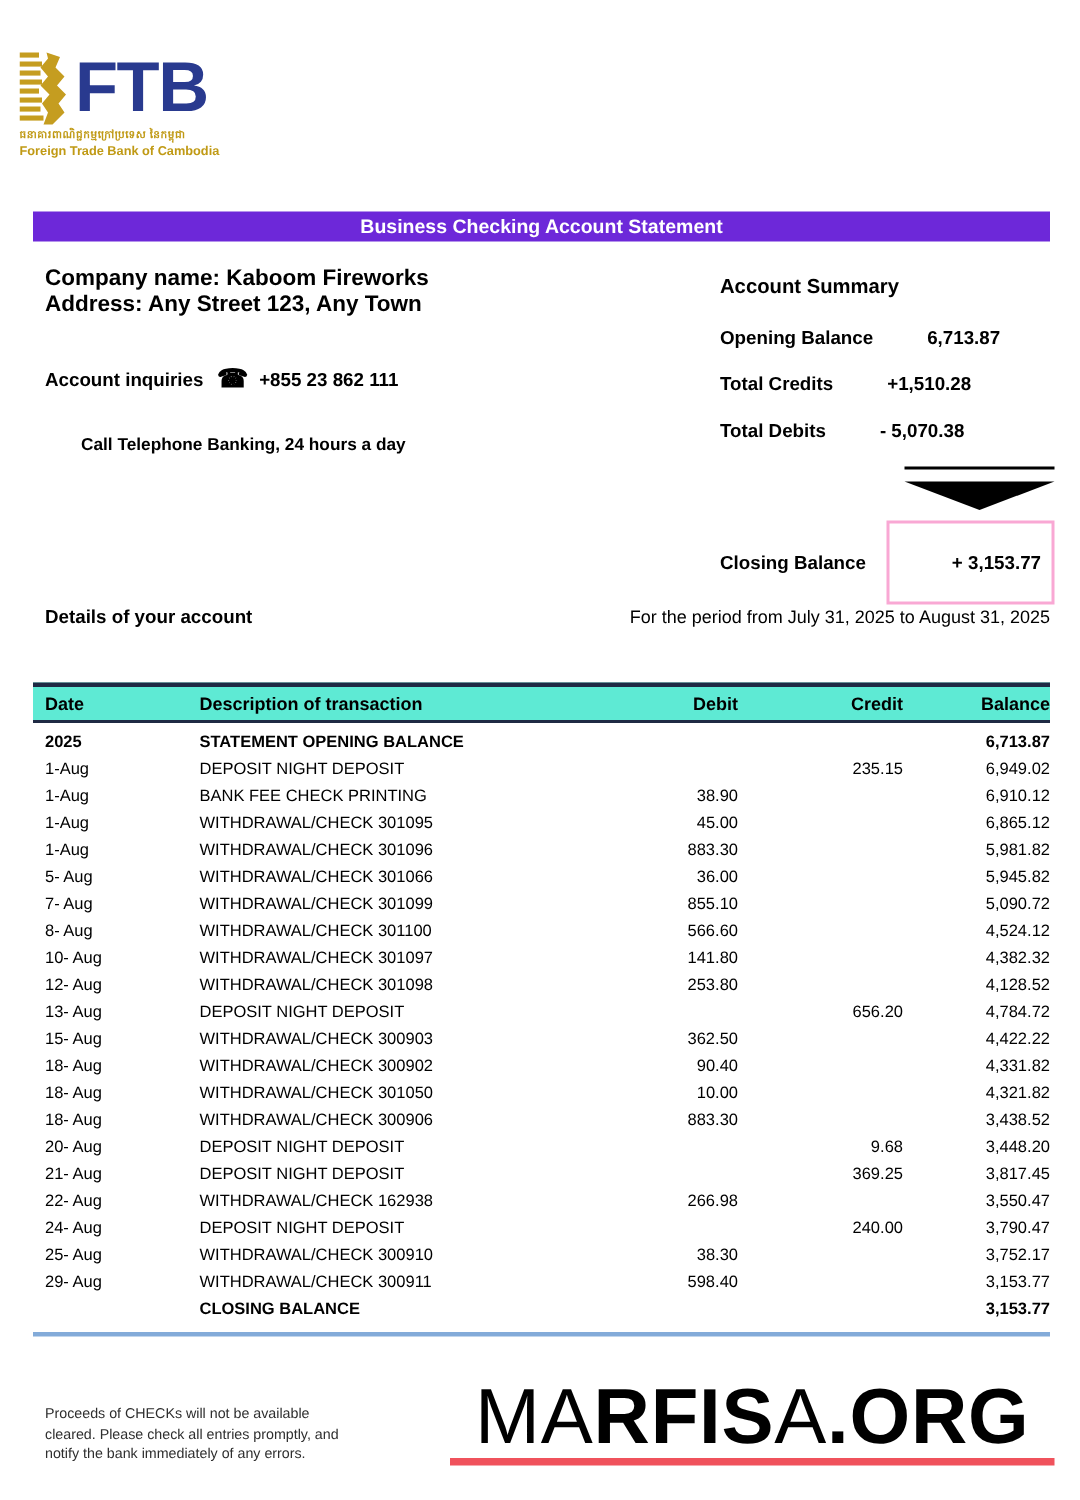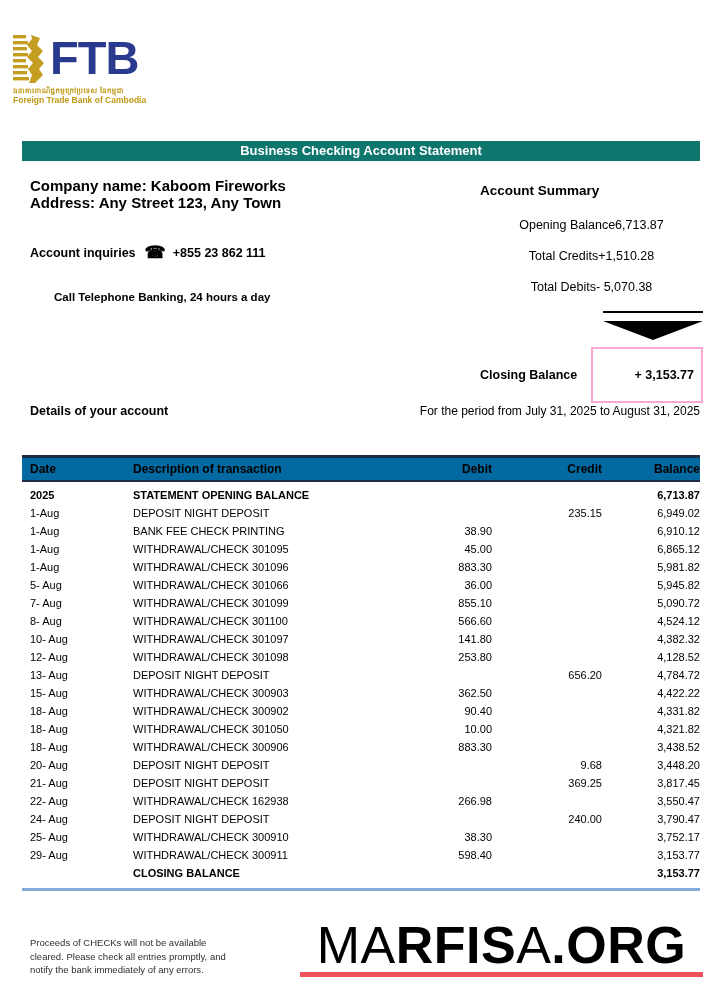--- a/index.html
+++ b/index.html
@@ -9,49 +9,49 @@
 
   
   .logo-block { position:absolute; left:13px; top:34px; }
   .logo-row { display:flex; align-items:flex-start; }
   .logo-emblem { width:34px; height:50px; margin-right:3px; }
   .brand { font-size:47px; line-height:48px; font-weight:800; letter-spacing:-1px; color:#293a8f; }
   .khmer-line { font-size:7px; line-height:9px; color:#c09a15; font-weight:bold; letter-spacing:0.4px; white-space:nowrap; margin-top:2px; }
   .tagline { font-size:8.5px; line-height:10px; color:#c09a15; font-weight:bold; white-space:nowrap; }
 
   
-  .title-bar { position:absolute; left:22px; top:141px; width:678px; height:20px; background:#0f766e;
+  .title-bar { position:absolute; left:22px; top:141px; width:678px; height:20px; background:#6d28d9;
                color:#fff; font-size:13px; font-weight:bold; text-align:center; line-height:20px; }
 
   
   .company-block { position:absolute; left:30px; top:177px; font-size:15px; font-weight:bold; line-height:17px; }
   .inquiries { position:absolute; left:30px; top:246px; font-size:12.5px; font-weight:bold; display:flex; align-items:center; }
   .phone-icon { font-size:17px; margin:0 7px 0 9px; line-height:14px; }
   .telebank { position:absolute; left:30px; top:291px; font-size:11.5px; font-weight:bold;margin-left:24px; }
 
   
   .summary { position:absolute; left:480px; top:183px; width:223px; }
   .summary-title { font-size:13.5px; font-weight:bold; margin-bottom:20px; }
-  .summary-row { display:flex; justify-content:center; font-size:12.5px; font-weight:normal; margin-bottom:16px; line-height:15px; }
+  .summary-row { display:flex; justify-content:flex-start; font-size:12.5px; font-weight:bold; margin-bottom:16px; line-height:15px;gap:36px; }
   .sum-rule { width:100px; height:2px; background:#000; margin:1px 0 0 auto; }
   .sum-triangle { width:0; height:0; border-left:50px solid transparent; border-right:50px solid transparent;
                   border-top:19px solid #000; margin:8px 0 0 auto; }
   .closing-row { display:flex; justify-content:space-between; align-items:center; margin-top:7px; }
   .closing-label { font-size:12.5px; font-weight:bold; }
   .closing-box { border:2px solid #f9a8d4; width:112px; padding:19px 7px; text-align:right; font-size:12.5px; font-weight:bold; }
 
   
   .details-row { position:absolute; left:30px; top:404px; width:670px; display:flex; justify-content:space-between; }
   .details-heading { font-size:12.5px; font-weight:bold; }
   .period { font-size:12px; }
 
   
   .txn-table { position:absolute; left:22px; top:455px; width:678px; }
   .t-head { display:grid; grid-template-columns:103px 249px 110px 110px 98px; padding-left:8px;
-            background:#0369a1; border-top:3px solid #1f2a44; border-bottom:2px solid #1f2a44;
+            background:#5eead4; border-top:3px solid #1f2a44; border-bottom:2px solid #1f2a44;
             height:27px; line-height:22px; font-size:12px; font-weight:bold; }
   .t-body { padding:4px 0 6px 0; border-bottom:3px solid #83abd9; }
   .t-row { display:grid; grid-template-columns:103px 249px 110px 110px 98px; padding-left:8px;
            height:18px; line-height:18px; font-size:11px; }
   .t-row.bold { font-weight:bold; }
   .num { text-align:right; }
 
   
   .disclaimer { position:absolute; left:30px; top:936px; width:270px; font-size:9.5px; line-height:13.5px; color:#2e2e2e; }
   .watermark { position:absolute; left:300px; top:908px; width:403px; text-align:center; }

